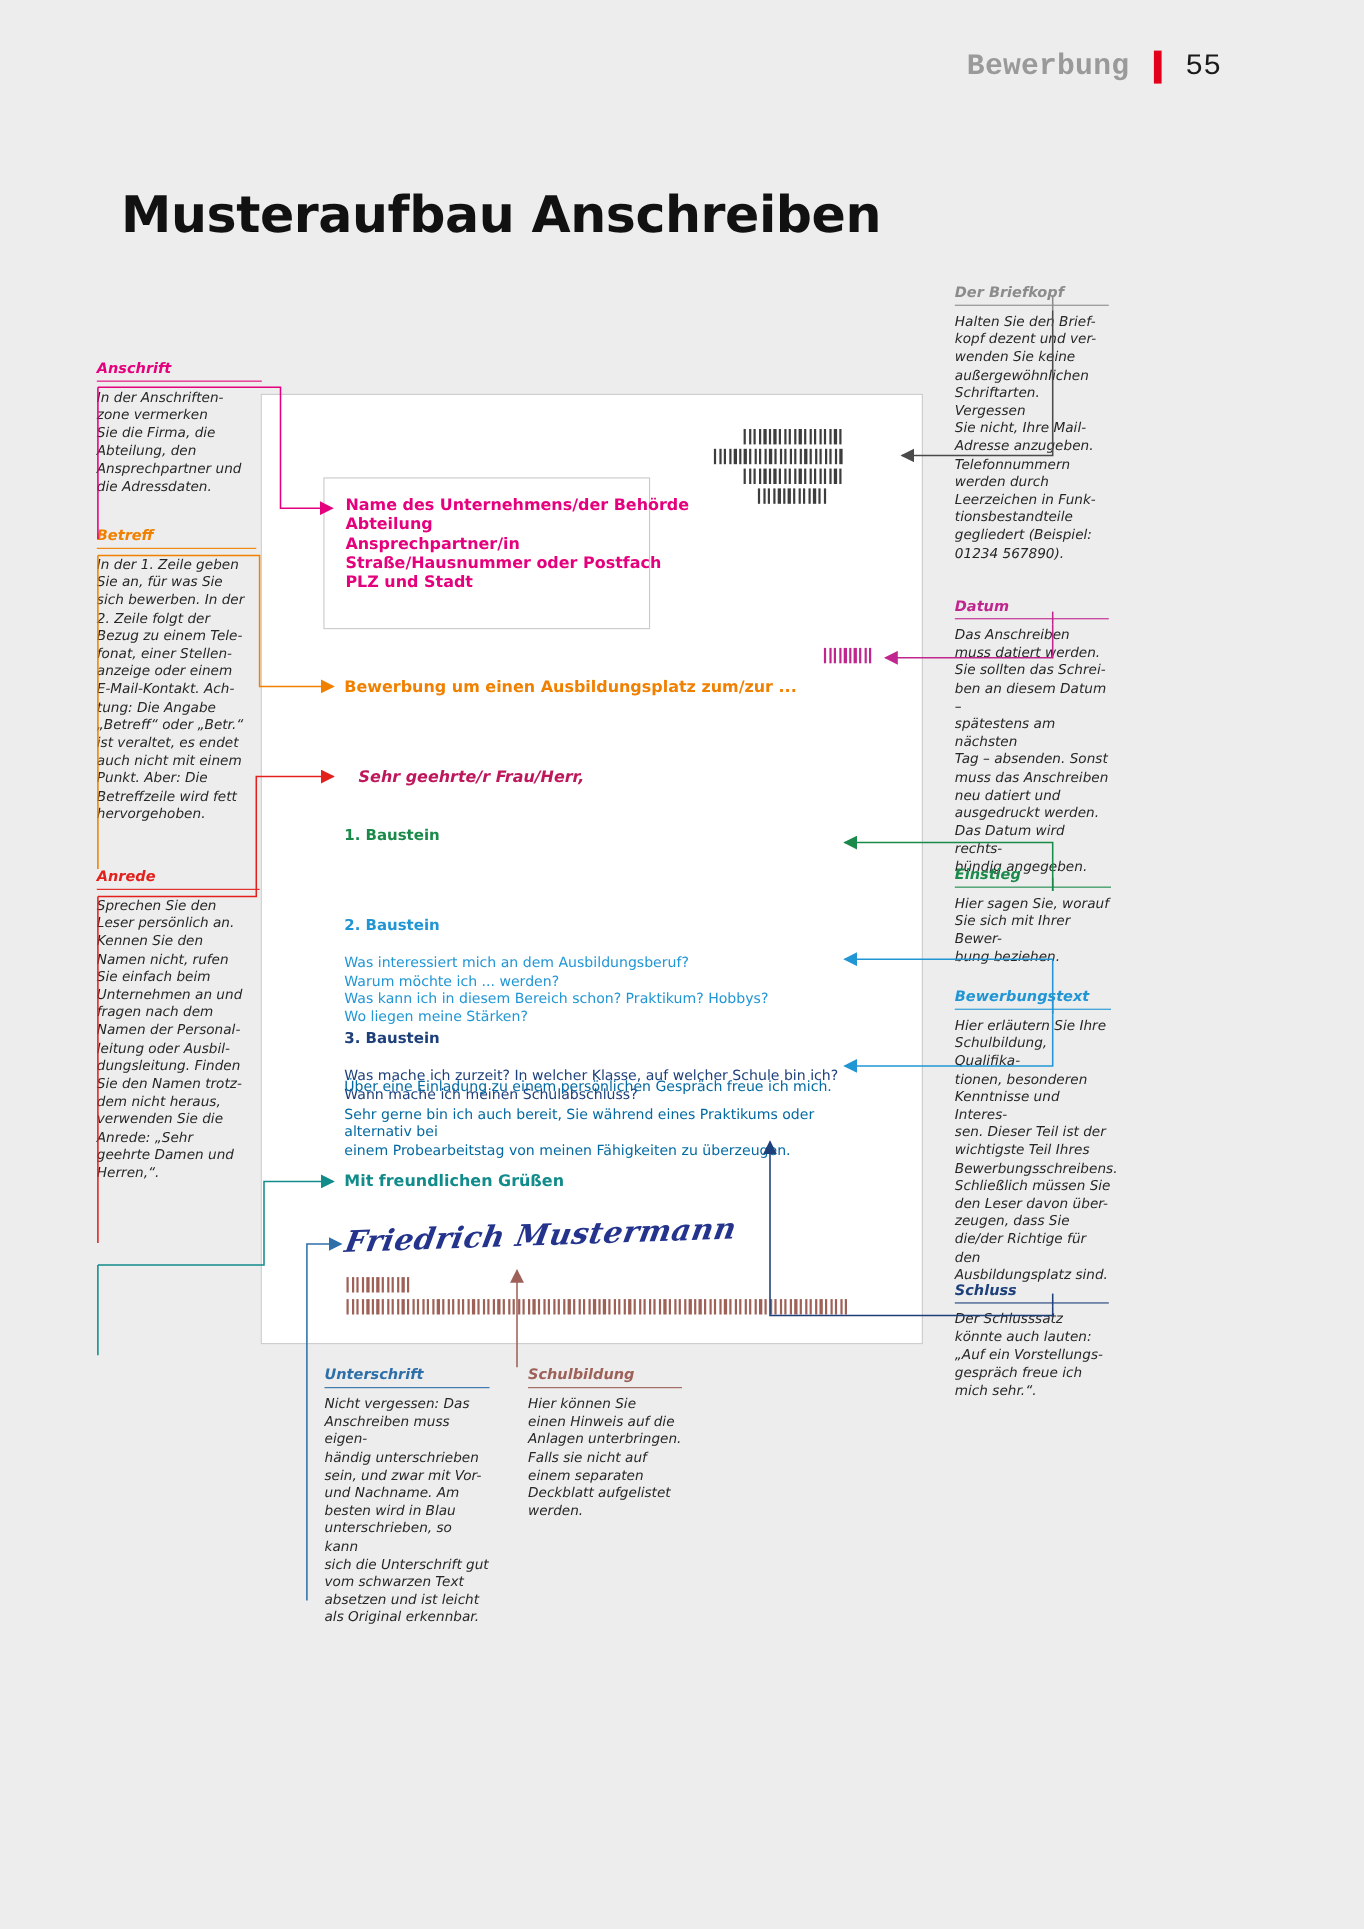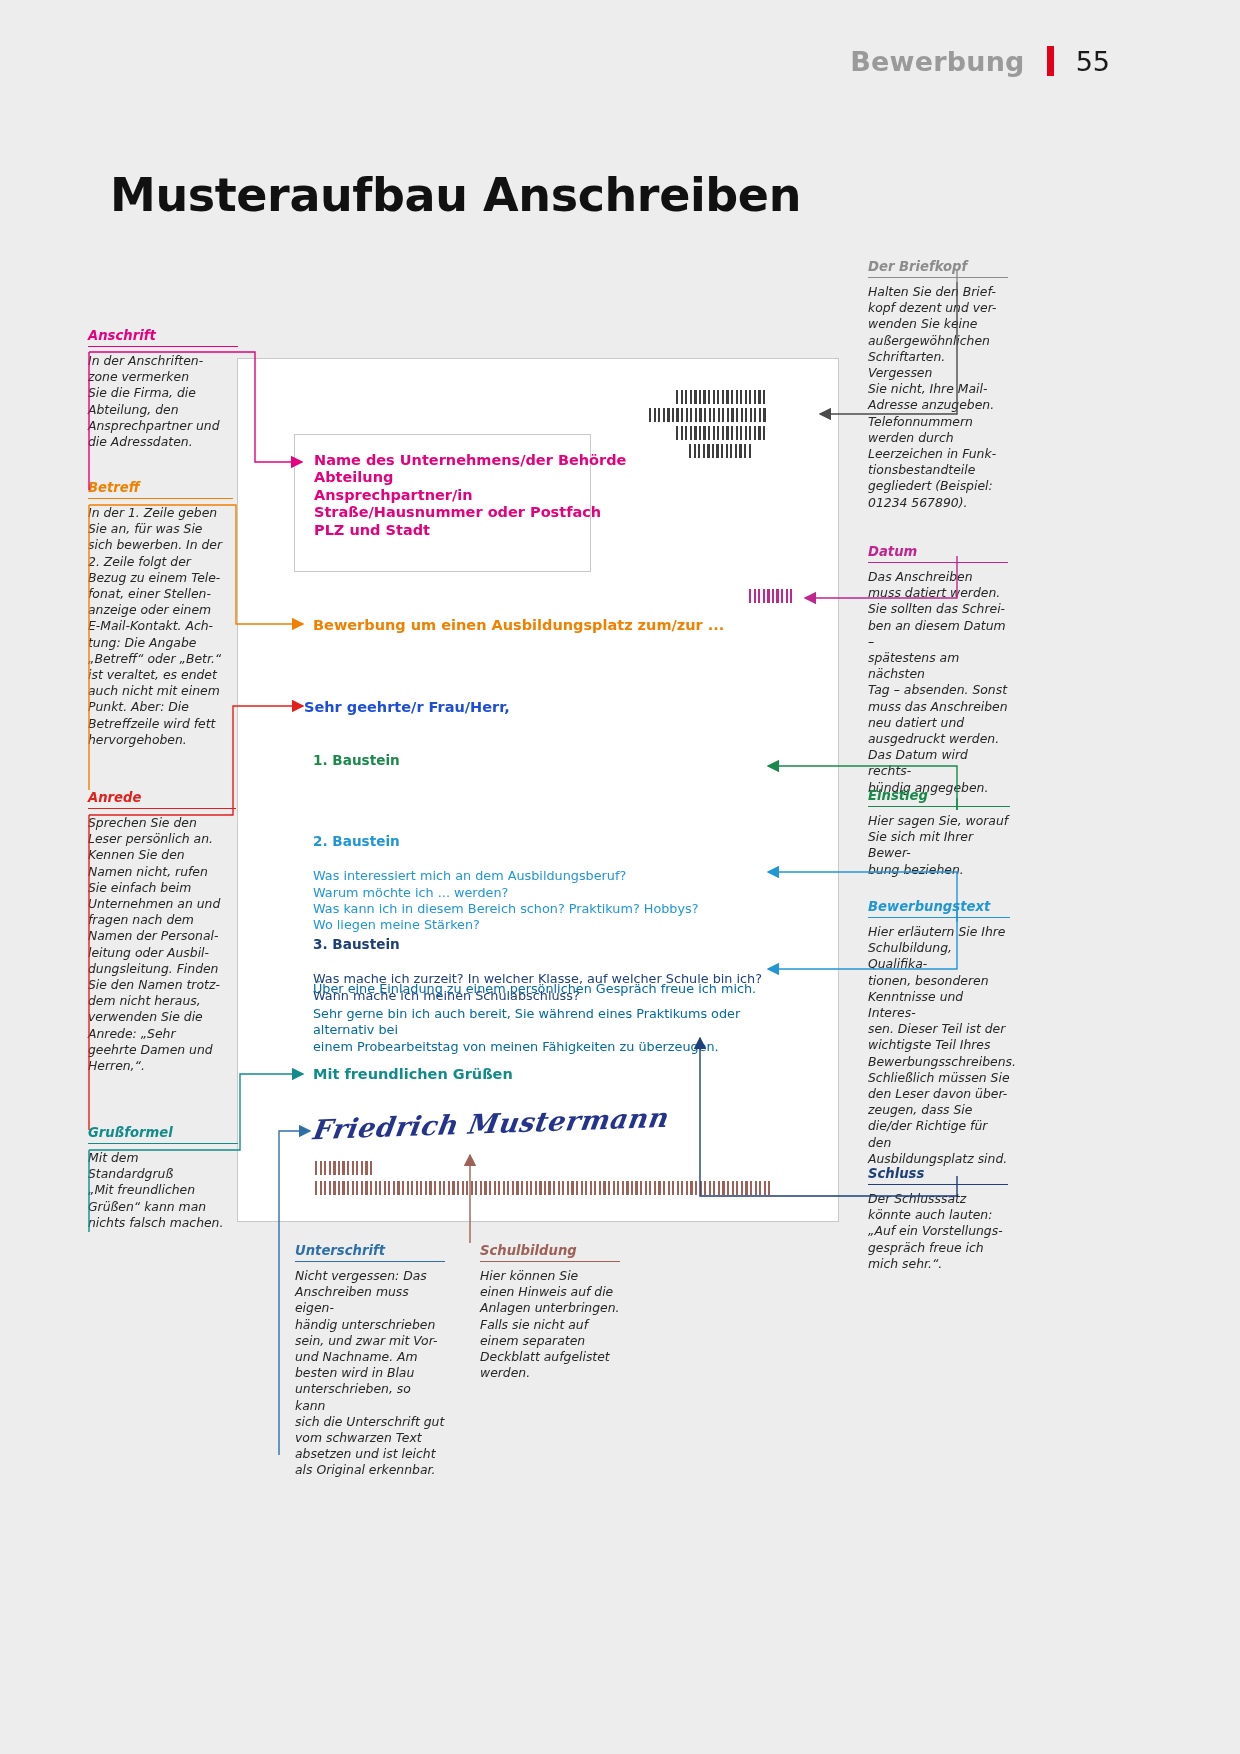--- a/index.html
+++ b/index.html
@@ -7,21 +7,21 @@
     width:1240px;height:1754px;
     background:#ededed;
     font-family:"DejaVu Sans","Liberation Sans",sans-serif;
     position:relative;overflow:hidden;
   }
   .page{position:relative;width:1240px;height:1754px;}
 
   
   .header{
     position:absolute;top:46px;right:130px;
-    display:flex;align-items:flex-start;gap:22px;
+    display:flex;align-items:flex-start;gap:22px;font-family:Liberation Mono, monospace;
   }
   .header .chapter{
     font-size:27px;font-weight:bold;color:#9a9a9a;letter-spacing:.2px;
   }
   .header .rule{width:7px;height:30px;background:#e3001b;}
   .header .pageno{font-size:27px;color:#1a1a1a;}
 
   
   .title{
     position:absolute;left:110px;top:137px;
@@ -42,22 +42,22 @@
     position:absolute;left:314px;top:452px;
     color:#e5007d;font-size:14.5px;font-weight:600;line-height:17.4px;
     white-space:pre-line;
   }
 
   .betreffline{
     position:absolute;left:313px;top:617px;
     color:#f08000;font-size:14.5px;font-weight:600;
   }
   .anredeline{
-    position:absolute;left:304px;top:699px;
-    color:#1d4ed8;font-size:14.5px;font-weight:600;
+    position:absolute;left:326px;top:699px;
+    color:#be185d;font-size:14.5px;font-weight:600;font-style:italic;
   }
 
   .blk{position:absolute;font-size:12.8px;line-height:16.4px;white-space:pre-line;}
   .blk .bh{font-weight:bold;font-size:13.6px;display:block;margin-bottom:2px;}
   .blk1{left:313px;top:736px;color:#1a8a4a;}
   .blk2{left:313px;top:817px;color:#2196d4;}
   .blk3{left:313px;top:920px;color:#1d3f7a;}
   .blk3 .bh{color:#1d3f7a;}
   .blk3 .body{color:#1d3f7a;}
   .para{position:absolute;left:313px;color:#0369a1;font-size:12.8px;line-height:16.4px;white-space:pre-line;}
@@ -434,28 +434,20 @@
 leitung oder Ausbil-
 dungsleitung. Finden
 Sie den Namen trotz-
 dem nicht heraus,
 verwenden Sie die
 Anrede: „Sehr
 geehrte Damen und
 Herren,“.</div>
   </div>
 
-  <div class="ann ann-gruss">
-    <div class="ann-h">Grußformel</div>
-    <div class="ann-b">Mit dem
-Standardgruß
-„Mit freundlichen
-Grüßen“ kann man
-nichts falsch machen.</div>
-  </div>
 
   <div class="ann ann-briefkopf">
     <div class="ann-h">Der Briefkopf</div>
     <div class="ann-b">Halten Sie den Brief-
 kopf dezent und ver-
 wenden Sie keine
 außergewöhnlichen
 Schriftarten. Vergessen
 Sie nicht, Ihre Mail-
 Adresse anzugeben.

